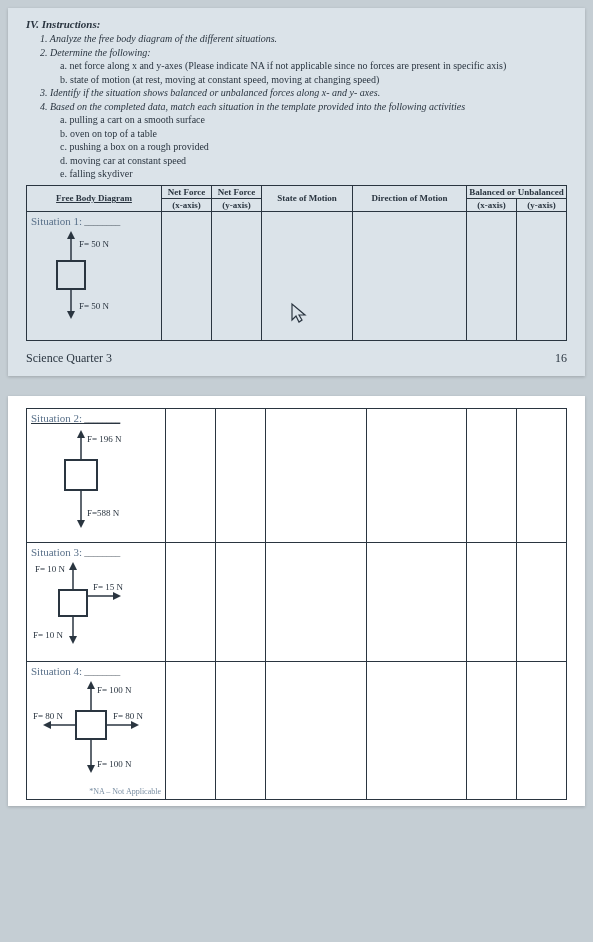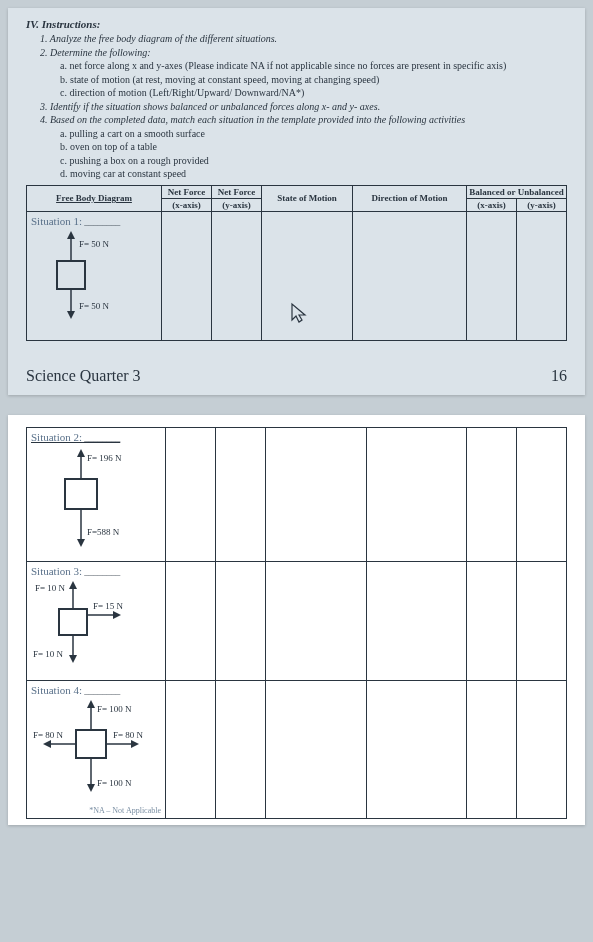--- a/index.html
+++ b/index.html
@@ -28,46 +28,46 @@
   .inst { margin-left: 14px; line-height: 1.35; font-style: italic; }
   .sub { margin-left: 34px; line-height: 1.35; }
   .sub2 { margin-left: 34px; line-height: 1.35; }
   table { border-collapse: collapse; width: 100%; margin-top: 4px; }
   th, td { border: 1px solid #2a3540; font-size: 9px; text-align: center; vertical-align: middle; padding: 1px 2px; }
   th { font-weight: bold; }
   .fbd-col { width: 135px; text-decoration: underline; }
   .nar { width: 50px; }
   .fbd-cell { text-align: left; vertical-align: top; padding: 3px 4px; }
   .sit-label { color: #5a718a; font-size: 11px; }
-  .footer { display: flex; justify-content: space-between; font-size: 16px; margin-top: 26px; font-weight: 500; }
+  .footer { display: flex; justify-content: space-between; font-size: 12px; margin-top: 10px; font-weight: 500; }
   svg { display: block; }
   .na-note { font-size: 8px; color: #7a8fa3; margin-left: 10px; text-align: right; }
   .cursor {
     position: absolute;
     left: 290px;
     top: 302px;
     pointer-events: none;
   }
 </style>
 </head>
 <body>
 
 <div class="page">
   <div class="hdr">IV.  Instructions:</div>
   <div class="inst">1. Analyze the free body diagram of the different situations.</div>
   <div class="inst">2. Determine the following:</div>
   <div class="sub">a.  net force along x and y-axes (Please indicate NA if not applicable since no forces are present in specific axis)</div>
   <div class="sub">b.  state of motion (at rest, moving at constant speed, moving at changing speed)</div>
-  <div class="sub">c.  direction of motion (Left/Right/Upward/ Downward/NA*)</div>
   <div class="inst">3. Identify if the situation shows balanced or unbalanced forces along x- and y- axes.</div>
   <div class="inst">4. Based on the completed data, match each situation in the template provided into the following activities</div>
   <div class="sub2">a.  pulling a cart on a smooth surface</div>
   <div class="sub2">b.  oven on top of a table</div>
   <div class="sub2">c.  pushing a box on a rough provided</div>
   <div class="sub2">d.  moving car at constant speed</div>
+  <div class="sub2">e.  falling skydiver</div>
 
   <table>
     <tbody>
         <tr>
       <th rowspan="2" class="fbd-col">Free Body Diagram</th>
       <th class="nar">Net Force</th>
       <th class="nar">Net Force</th>
       <th rowspan="2">State of Motion</th>
       <th rowspan="2">Direction of Motion</th>
       <th colspan="2">Balanced or Unbalanced</th>

